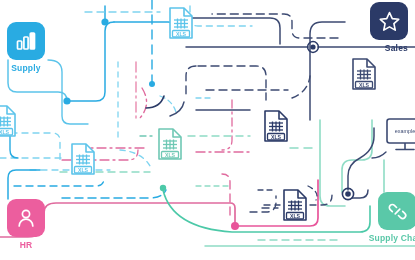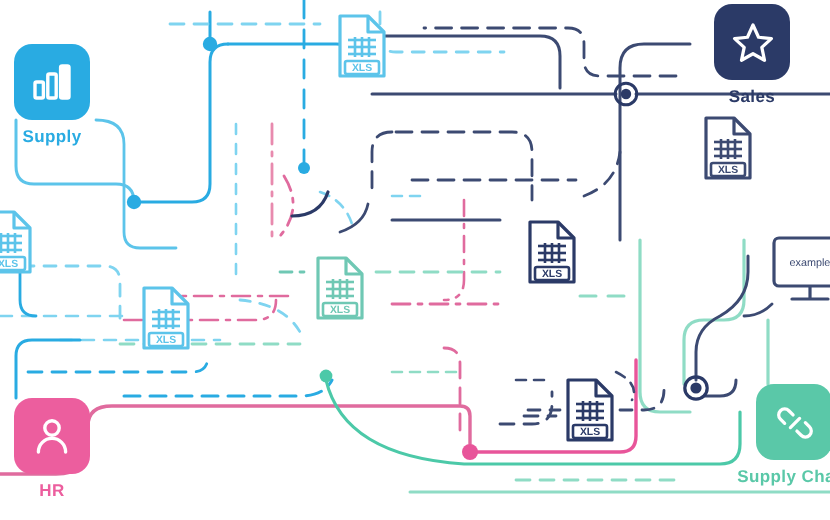--- a/index.html
+++ b/index.html
@@ -42,21 +42,21 @@
     margin-top:3px;
     font-size:8.5px;
     font-weight:bold;
     letter-spacing:0.2px;
     white-space:nowrap;
     line-height:10px;
   }
   
   #node-finance{ left:-6px; top:22px; }
   #node-hr{ left:-6px; top:199px; }
-  #node-sales{ left:344px; top:2px; }
+  #node-sales{ left:344px; top:2px;align-items:flex-end; }
   #node-supply{ left:365px; top:192px; }
 
   .docicon{ position:absolute; }
   .docicon svg{ display:block; }
 
   .monitor{ position:absolute; }
 </style>
 </head>
 <body>
 

